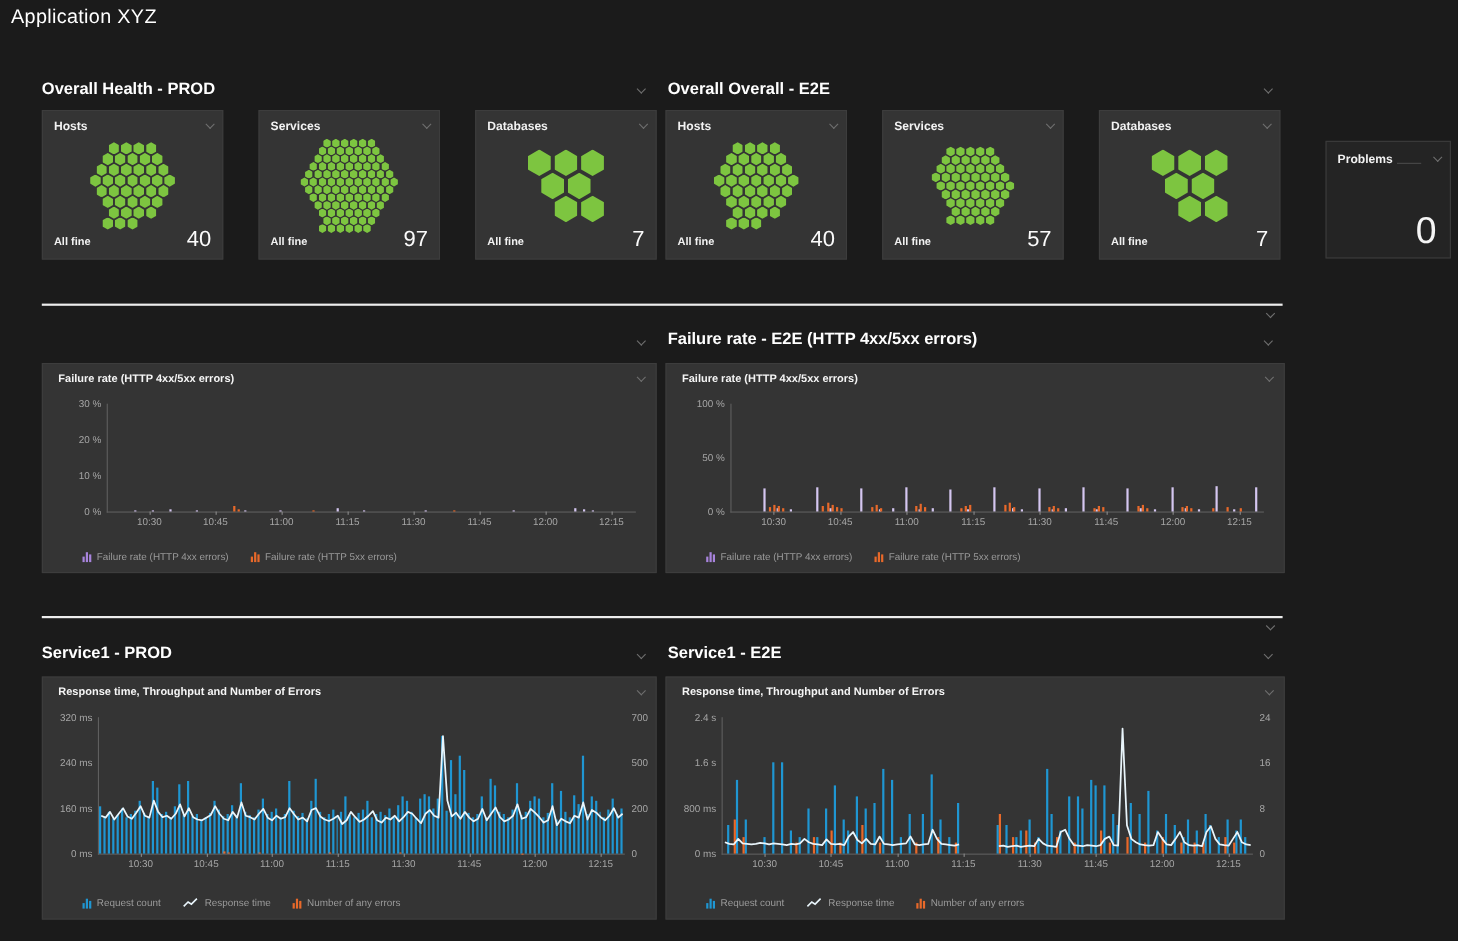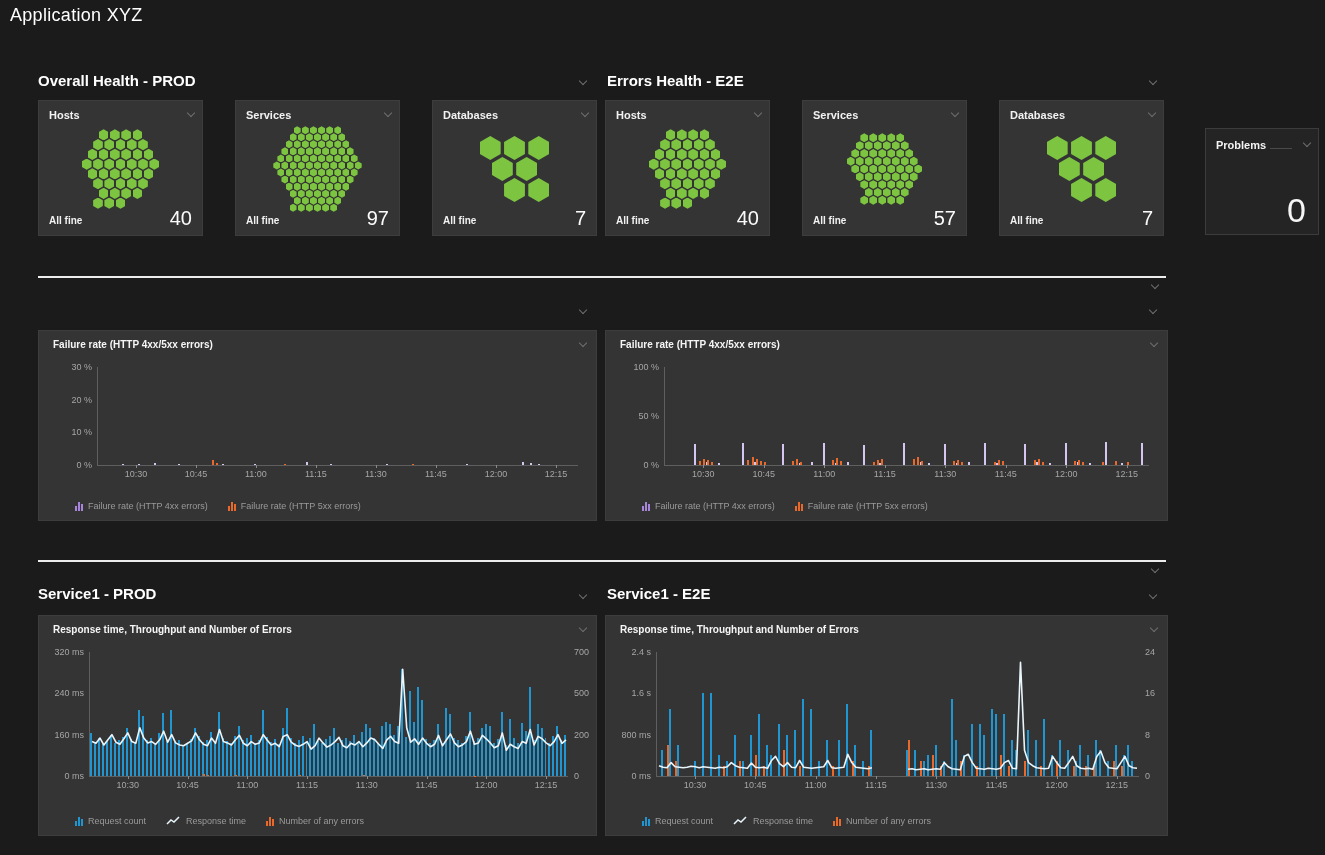--- a/index.html
+++ b/index.html
@@ -43,21 +43,21 @@
   .lg-bars i { display:block; width:2px; }
 </style>
 </head>
 <body>
 
 <div class="board">
   <div class="page-title">Application XYZ</div>
 
   <div class="sec-h" style="left:38px;top:72px">Overall Health - PROD</div>
   <span class="chev" style="left:578px;top:77px"></span>
-  <div class="sec-h" style="left:607px;top:72px">Errors Health - E2E</div>
+  <div class="sec-h" style="left:607px;top:72px">Overall Overall - E2E</div>
   <span class="chev" style="left:1148px;top:77px"></span>
 
   <div class="tile" style="left:38px">
     <span class="tile-label">Hosts</span>
     <span class="chev tile-chev"></span>
     <div class="hexwrap">
         <div class="hex" style="width: 9.68216px; height: 11.18px; left: 76.6589px; top: 33.535px; background: rgb(125, 197, 64);"></div>
         <div class="hex" style="width: 9.68216px; height: 11.18px; left: 71.0298px; top: 43.285px; background: rgb(125, 197, 64);"></div>
         <div class="hex" style="width: 9.68216px; height: 11.18px; left: 82.2881px; top: 43.285px; background: rgb(125, 197, 64);"></div>
         <div class="hex" style="width: 9.68216px; height: 11.18px; left: 87.9172px; top: 33.535px; background: rgb(125, 197, 64);"></div>
@@ -354,20 +354,21 @@
     <span class="ptile-label">Problems</span>
     <span class="ptile-line"></span>
     <span class="chev ptile-chev"></span>
     <span class="ptile-count">0</span>
   </div>
 
   <div class="divider" style="top:276px"></div>
   <span class="chev" style="left:1150px;top:281px"></span>
 
   <span class="chev" style="left:578px;top:306px"></span>
+  <div class="sec-h" style="left:607px;top:300px">Failure rate - E2E (HTTP 4xx/5xx errors)</div>
   <span class="chev" style="left:1148px;top:306px"></span>
 
   <div class="chart-tile ct-fail" style="left:38px;width:559px">
     <span class="chart-title">Failure rate (HTTP 4xx/5xx errors)</span>
     <span class="chev chart-chev"></span>
     <div class="plot">
         <span class="ylab" style="right: calc(100% + 6px); text-align: right; top: 0px; transform: translateY(-50%);">30 %</span>
         <span class="ylab" style="right: calc(100% + 6px); text-align: right; top: 32.6667px; transform: translateY(-50%);">20 %</span>
         <span class="ylab" style="right: calc(100% + 6px); text-align: right; top: 65.3333px; transform: translateY(-50%);">10 %</span>
         <span class="ylab" style="right: calc(100% + 6px); text-align: right; top: 98px; transform: translateY(-50%);">0 %</span>

